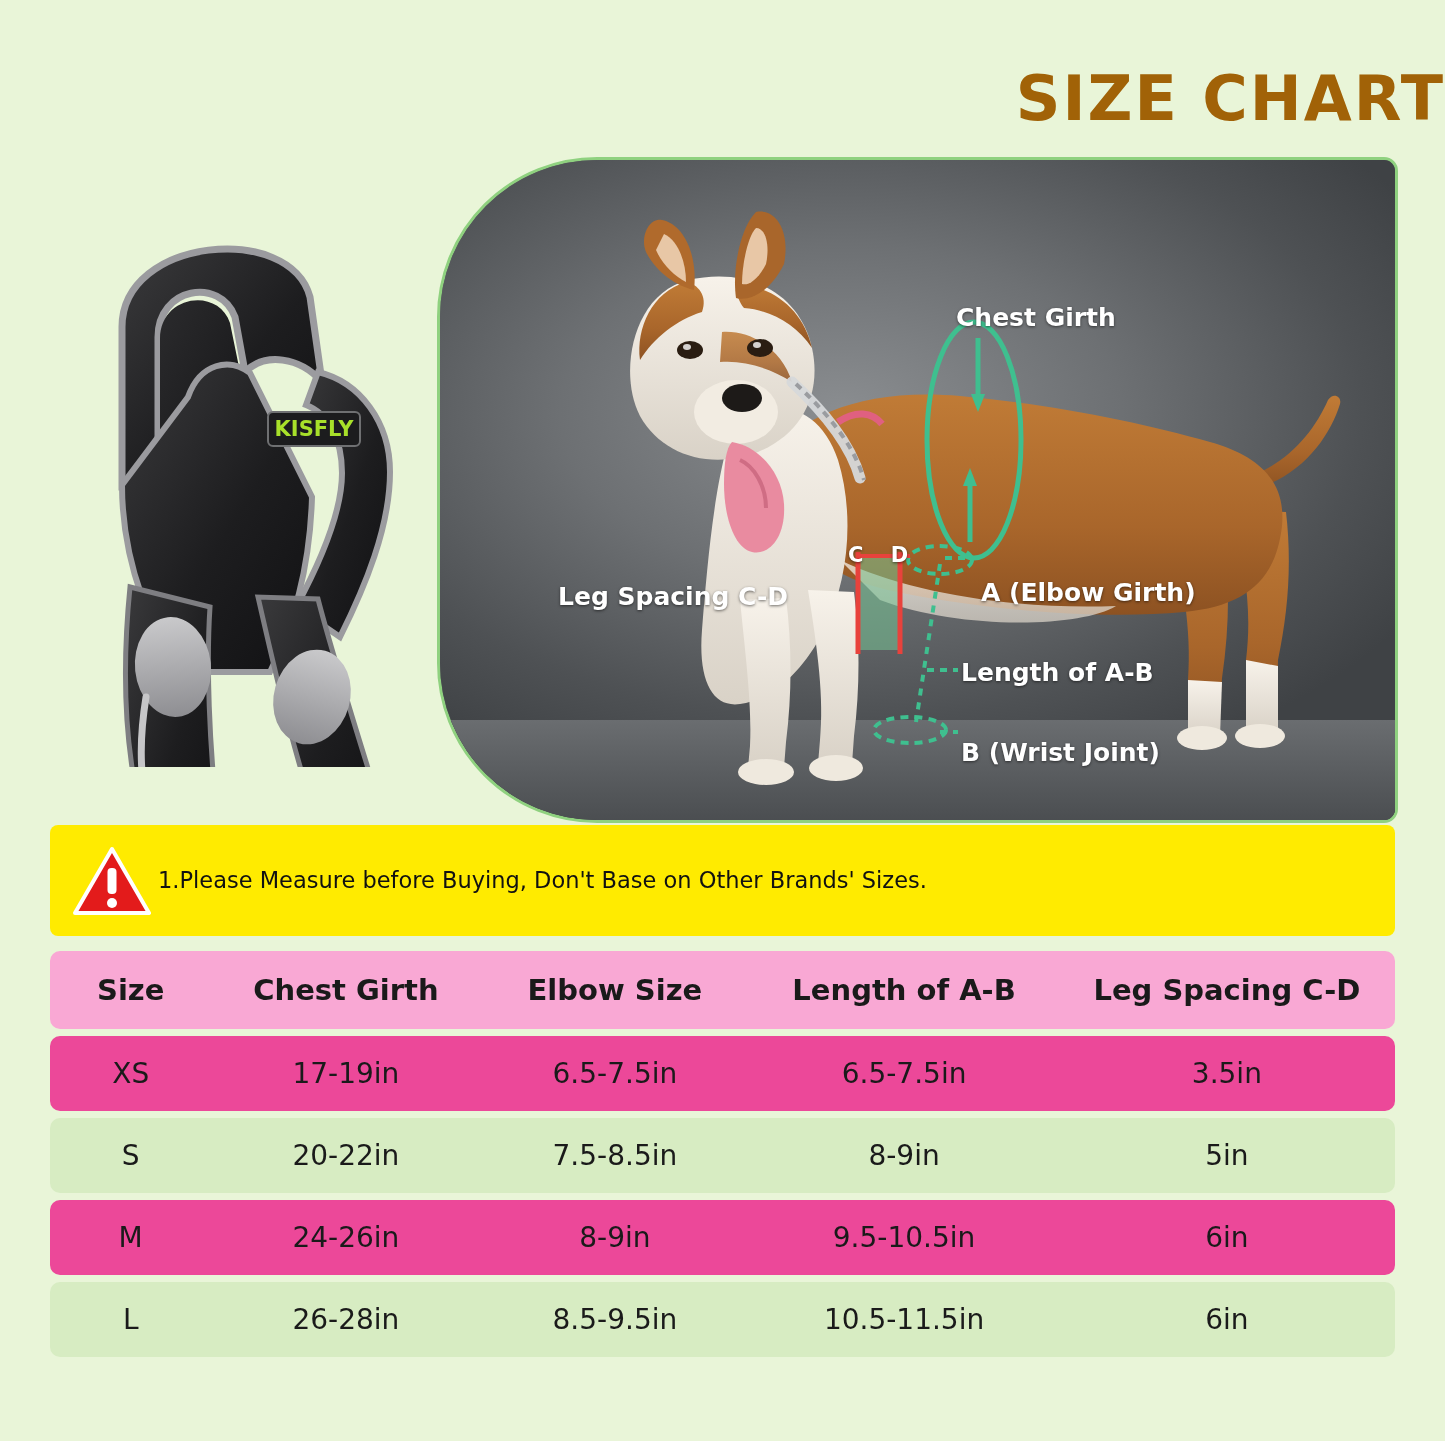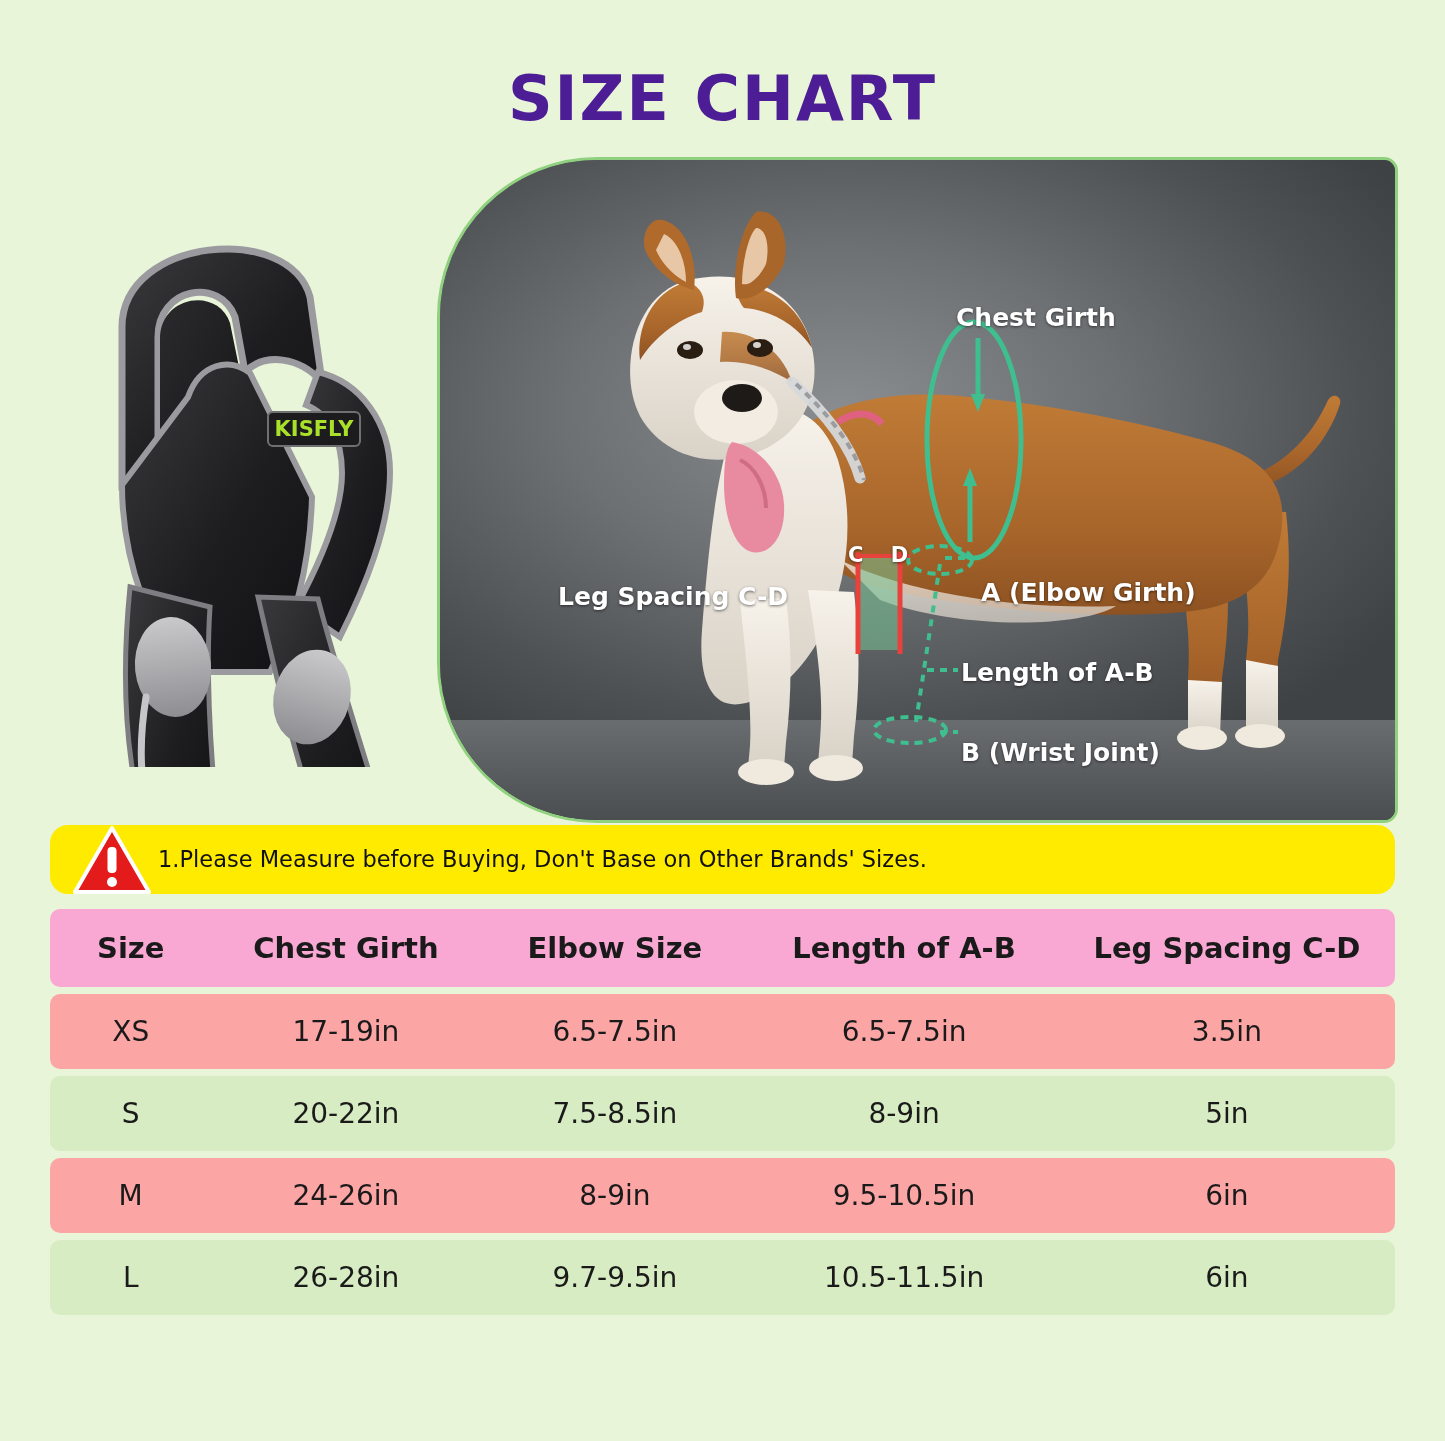--- a/index.html
+++ b/index.html
@@ -17,22 +17,22 @@
   .page {
     position: relative;
     width: 1445px;
     height: 1441px;
     box-sizing: border-box;
     padding: 0;
   }
 
   
   .title {
-    text-align: center;
-    color: #4c1d95;
+    text-align: right;
+    color: #a16207;
     font-size: 62px;
     font-weight: bold;
     letter-spacing: 2px;
     padding-top: 62px;
     font-family: "DejaVu Sans", sans-serif;
   }
 
   
   .top-section {
     position: relative;
@@ -114,22 +114,22 @@
     top: 383px;
     letter-spacing: 10px;
     text-shadow: 0 1px 3px rgba(0,0,0,.55);
   }
 
   
   .warning {
     position: relative;
     margin: 8px 50px 0 50px;
     background: #ffeb00;
-    height: 69px;
-    border-radius: 18px;
+    height: 111px;
+    border-radius: 8px;
     display: flex;
     align-items: center;
     padding-left: 16px;
     box-sizing: border-box;
   }
   .warn-icon {
     width: 92px;
     flex: 0 0 92px;
     display: flex;
     justify-content: center;
@@ -158,21 +158,21 @@
     padding: 22px 4px;
     text-align: center;
   }
   .table th:first-child { border-top-left-radius: 10px; border-bottom-left-radius: 10px; }
   .table th:last-child { border-top-right-radius: 10px; border-bottom-right-radius: 10px; }
   .table td {
     font-size: 28px;
     color: #1a1a1a;
     text-align: center;
     padding: 21px 4px;
-    background: #fca5a5;
+    background: #ec4899;
   }
   .table tr.alt td { background: #d7ecc2; }
   .table tr td:first-child { border-top-left-radius: 10px; border-bottom-left-radius: 10px; }
   .table tr td:last-child { border-top-right-radius: 10px; border-bottom-right-radius: 10px; }
   .spacer-row td { padding: 0; height: 7px; background: transparent !important; }
 </style>
 </head>
 <body>
 
 <div class="page">
@@ -386,20 +386,20 @@
         <td>8-9in</td>
         <td>9.5-10.5in</td>
         <td>6in</td>
       </tr>
       <tr class="spacer-row">
           <td colspan="5"></td>
         </tr>
       <tr class="alt">
         <td>L</td>
         <td>26-28in</td>
-        <td>9.7-9.5in</td>
+        <td>8.5-9.5in</td>
         <td>10.5-11.5in</td>
         <td>6in</td>
       </tr>
     </tbody>
   </table>
 
 </div>
 
 </body></html>

